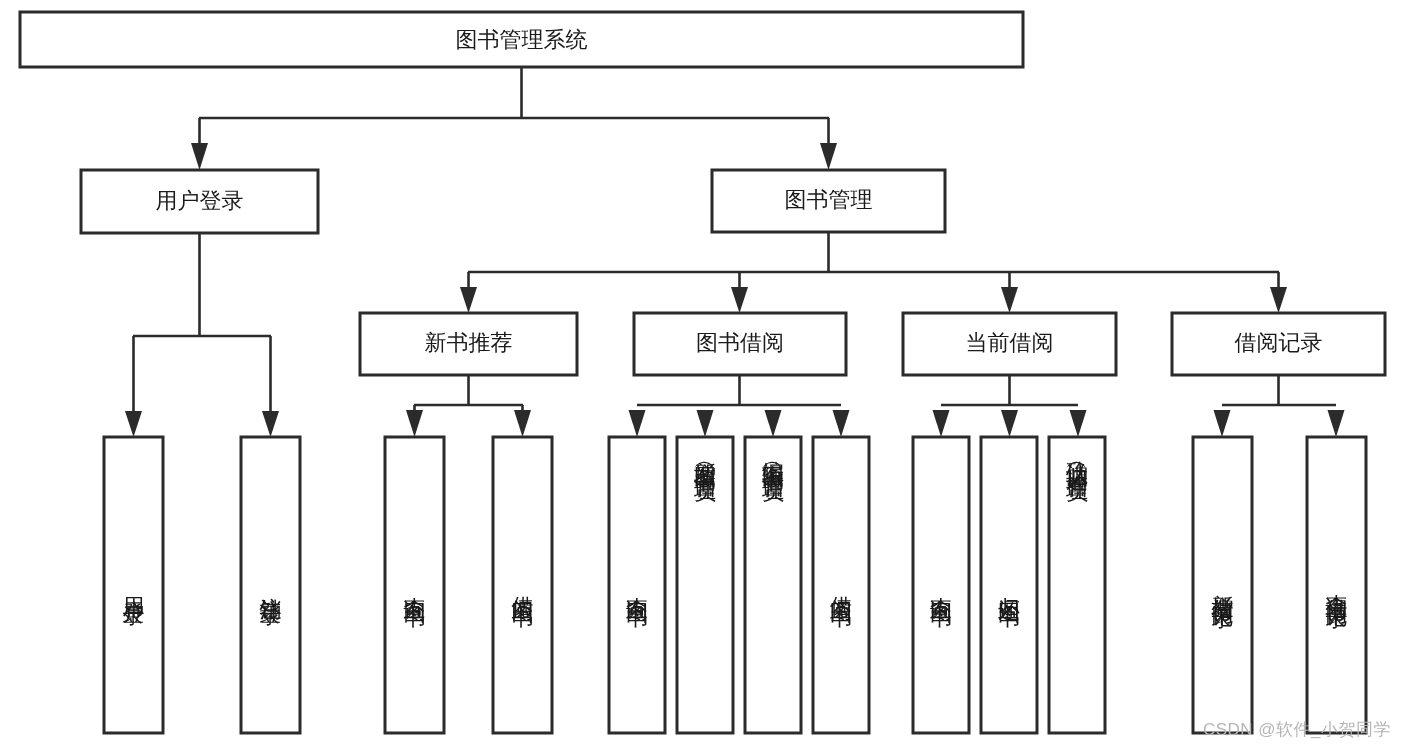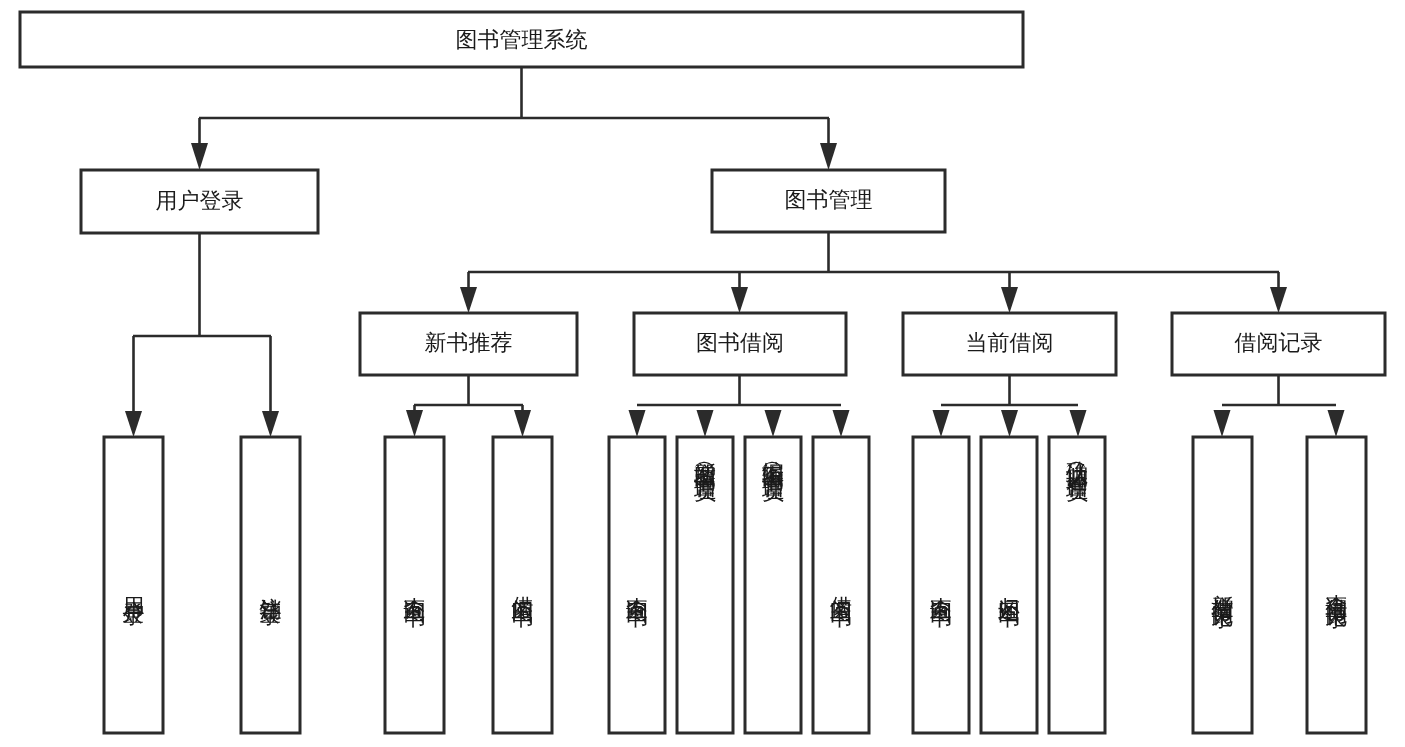--- a/index.html
+++ b/index.html
@@ -233,13 +233,14 @@
   <div class="node-label-v-wrap" style="left:1049px; top:437px; width:56px; height:296px; align-items:flex-start;">
     <span class="node-label-v" style="margin-top:6px;">确认归还（管理员）</span>
   </div>
   <div class="node-label-v-wrap" style="left:1193px; top:437px; width:59px; height:296px;">
     <span class="node-label-v">新增借阅记录</span>
   </div>
   <div class="node-label-v-wrap" style="left:1307px; top:437px; width:59px; height:296px;">
     <span class="node-label-v">查询借阅记录</span>
   </div>
 
+  <div class="watermark">CSDN @软件_小贺同学</div>
 </div>
 
 </body></html>

